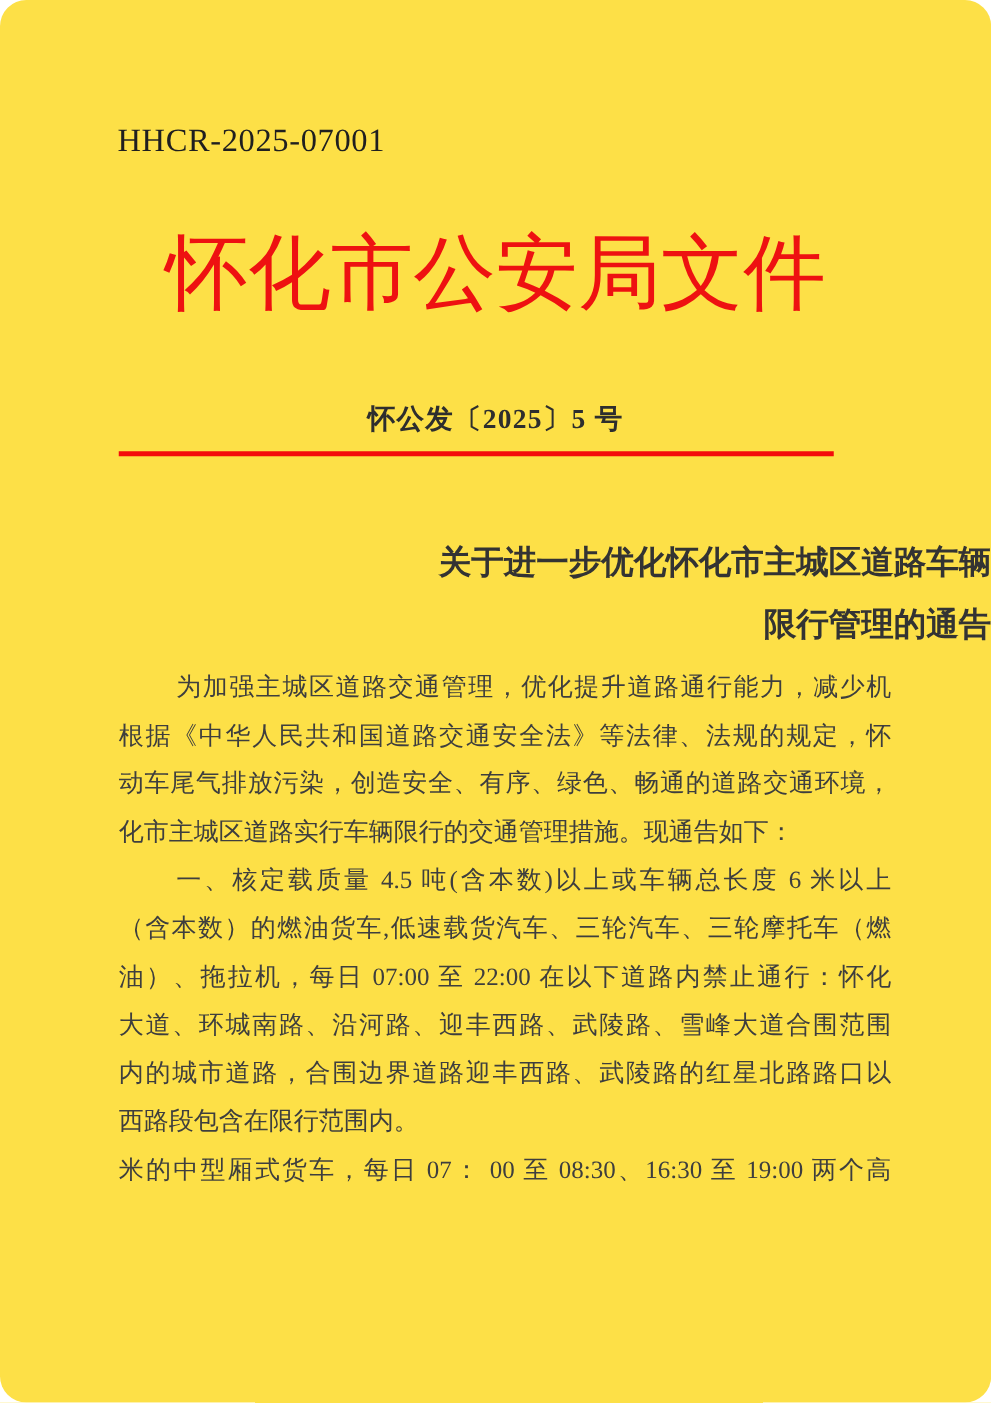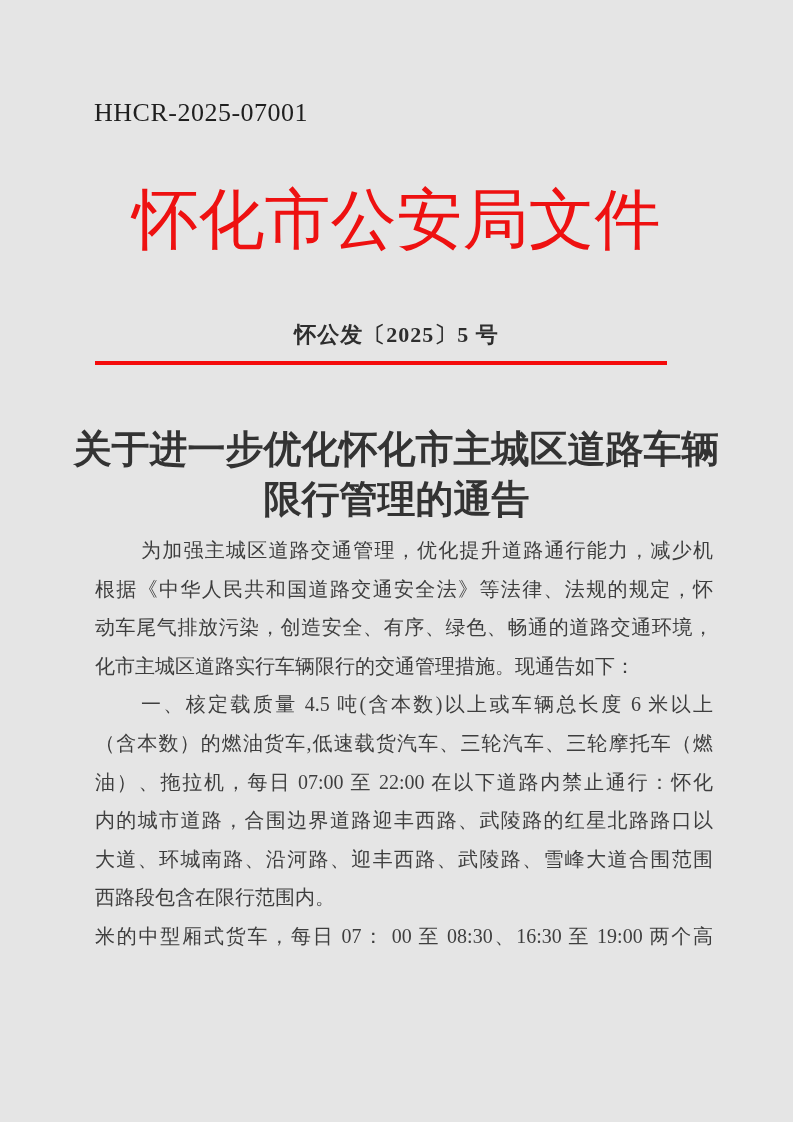--- a/index.html
+++ b/index.html
@@ -1,22 +1,23 @@
 <!DOCTYPE html>
 <html><head>
 <meta charset="utf-8">
 <style>
   html, body { margin: 0; padding: 0; background: #ffffff; }
   .page {
     position: relative;
     width: 793px;
     height: 1122px;
-    background: #e5e5e5;
+    background: #fde047;
     overflow: hidden;
     font-family: "Liberation Serif", "DejaVu Serif", serif;
+    border-radius: 21px;
   }
   .doc-code {
     position: absolute;
     left: 94px;
     top: 99px;
     font-size: 26px;
     line-height: 28px;
     color: #1f1f1f;
     letter-spacing: 0.5px;
     font-family: "Liberation Serif", "DejaVu Serif", serif;
@@ -52,22 +53,22 @@
     top: 361px;
     width: 572px;
     height: 4px;
     background: #f40b0b;
   }
   .notice-title {
     position: absolute;
     left: 0;
     top: 424px;
     width: 793px;
-    text-align: center;
-    font-size: 38px;
+    text-align: right;
+    font-size: 26px;
     line-height: 50px;
     font-weight: bold;
     color: #333333;
     font-family: "Liberation Sans", "DejaVu Sans", sans-serif;
   }
   .body-paragraphs {
     position: absolute;
     left: 95px;
     top: 531px;
     width: 618px;
@@ -108,22 +109,22 @@
       <div class="para">
         <div class="line stretch indent">为加强主城区道路交通管理，优化提升道路通行能力，减少机</div>
         <div class="line stretch">根据《中华人民共和国道路交通安全法》等法律、法规的规定，怀</div>
         <div class="line stretch">动车尾气排放污染，创造安全、有序、绿色、畅通的道路交通环境，</div>
         <div class="line">化市主城区道路实行车辆限行的交通管理措施。现通告如下：</div>
       </div>
       <div class="para">
         <div class="line stretch indent">一、核定载质量 4.5 吨(含本数)以上或车辆总长度 6 米以上</div>
         <div class="line stretch">（含本数）的燃油货车,低速载货汽车、三轮汽车、三轮摩托车（燃</div>
         <div class="line stretch">油）、拖拉机，每日 07:00 至 22:00 在以下道路内禁止通行：怀化</div>
+        <div class="line stretch">大道、环城南路、沿河路、迎丰西路、武陵路、雪峰大道合围范围</div>
         <div class="line stretch">内的城市道路，合围边界道路迎丰西路、武陵路的红星北路路口以</div>
-        <div class="line stretch">大道、环城南路、沿河路、迎丰西路、武陵路、雪峰大道合围范围</div>
         <div class="line">西路段包含在限行范围内。</div>
       </div>
       <div class="para">
         <div class="line stretch">米的中型厢式货车，每日 07： 00 至 08:30、16:30 至 19:00 两个高</div>
       </div>
     </div>
 
 </div>
 
 </body></html>

